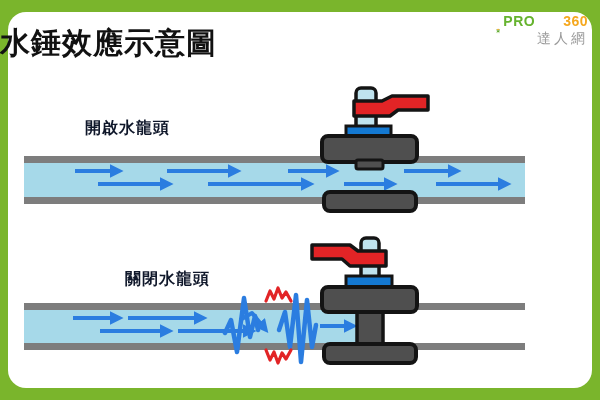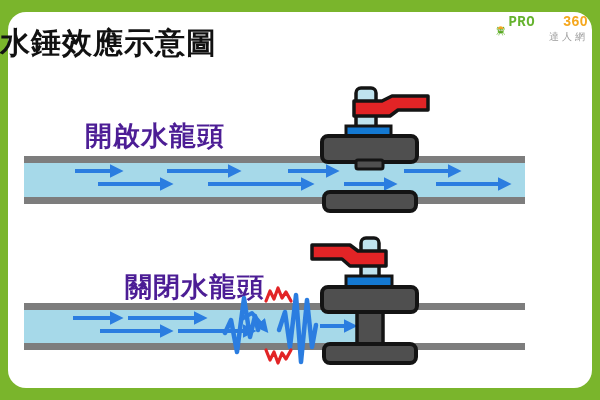--- a/index.html
+++ b/index.html
@@ -16,25 +16,25 @@
     position:absolute;left:0;top:23px;width:500px;
     text-align:left;font-size:30px;font-weight:bold;color:#111;
     letter-spacing:1px;
   }
   .logo{
     position:absolute;left:496px;top:14px;width:92px;height:34px;
     display:flex;align-items:flex-start;
   }
   .logo-text{margin-left:3px;line-height:1;}
   .logo-line1{font-size:14px;font-weight:bold;letter-spacing:0.5px;}
-  .logo-pro{color:#65b32e;font-family:Liberation Mono, monospace;}
+  .logo-pro{color:#65b32e;}
   .logo-360{color:#f5a81f;padding-left:28px;}
-  .logo-sub{font-size:10px;color:#9a9a9a;letter-spacing:3px;margin-top:3px;text-align:right;}
+  .logo-sub{font-size:14px;color:#9a9a9a;letter-spacing:3px;margin-top:3px;text-align:right;}
   .section-label{
-    position:absolute;left:85px;font-size:27px;font-weight:bold;color:#4c1d95;
+    position:absolute;left:85px;font-size:16px;font-weight:bold;color:#0f172a;
     letter-spacing:1px;
   }
   #label-open{top:118px;}
   #label-closed{top:269px;padding-left:40px;}
   svg.scene{position:absolute;left:0;top:0;}
 </style>
 </head>
 <body>
 
 <div class="card"></div>

